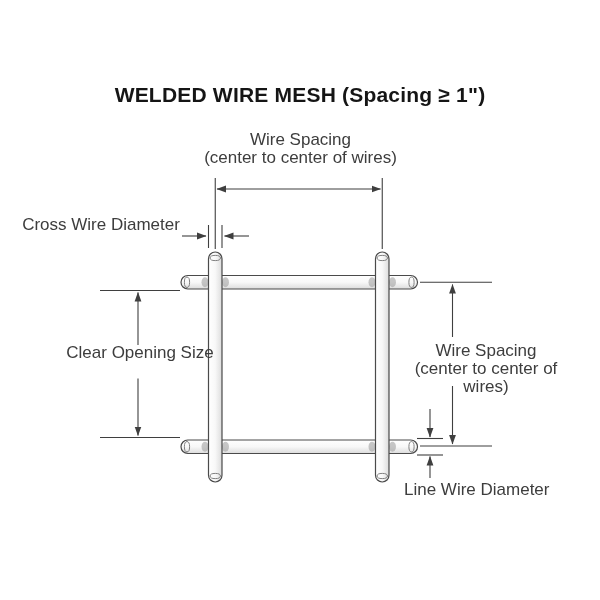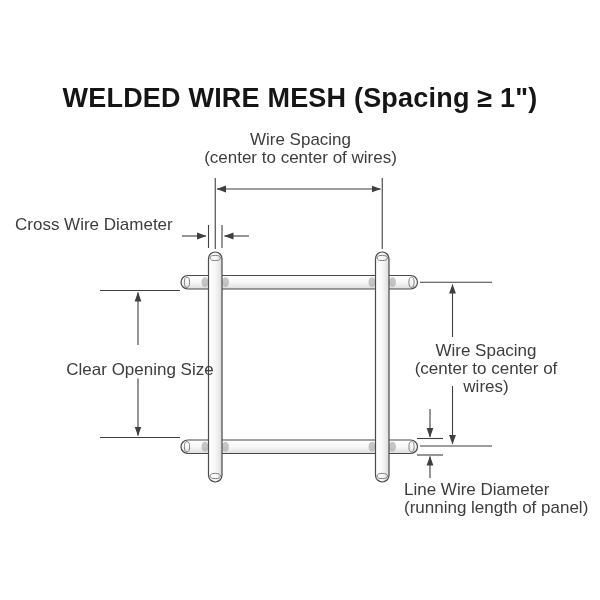--- a/index.html
+++ b/index.html
@@ -3,28 +3,28 @@
 <meta charset="utf-8">
 <style>
   html,body{margin:0;padding:0;background:#fff;}
   #canvas{
     position:relative;width:600px;height:600px;background:#ffffff;
     font-family:"Liberation Sans","DejaVu Sans",sans-serif;overflow:hidden;
   }
   #diagram-svg{position:absolute;left:0;top:0;z-index:1;}
   .title{
     position:absolute;top:83px;left:0;width:100%;text-align:center;
-    font-size:27px;font-weight:bold;color:#151515;letter-spacing:0.2px;z-index:2;
+    font-size:21px;font-weight:bold;color:#151515;letter-spacing:0.2px;z-index:2;
   }
   .lbl{
     position:absolute;z-index:2;font-size:17px;line-height:18px;color:#3d3d3d;
   }
   .lbl-top-spacing{top:131px;left:198px;width:205px;text-align:center;}
-  .lbl-cross-wire{top:216px;left:15px;width:172px;}
-  .lbl-clear-opening{top:361px;left:55px;width:170px;text-align:center;}
+  .lbl-cross-wire{top:216px;left:15px;width:172px;text-align:center;}
+  .lbl-clear-opening{top:344px;left:55px;width:170px;text-align:center;}
   .lbl-right-spacing{top:342px;left:394px;width:184px;text-align:center;}
   .lbl-line-wire{top:481px;left:404px;width:190px;text-align:left;}
 </style>
 </head>
 <body>
 
 <div id="canvas">
 
   <div class="title">WELDED WIRE MESH (Spacing ≥ 1")</div>
 
@@ -41,21 +41,20 @@
     <div>Clear Opening Size</div>
   </div>
 
   <div class="lbl lbl-right-spacing">
     <div>Wire Spacing</div>
     <div>(center to center of wires)</div>
   </div>
 
   <div class="lbl lbl-line-wire">
     <div>Line Wire Diameter</div>
-    <div>(running length of panel)</div>
   </div>
 
   <svg id="diagram-svg" width="600" height="600" viewBox="0 0 600 600">
     <defs>
       <marker id="arr" viewBox="0 0 10 8" refX="9" refY="4" markerWidth="10" markerHeight="8" orient="auto" markerUnits="userSpaceOnUse">
         <path d="M0,0.6 L9.5,4 L0,7.4 Z" fill="#3f3f3f"></path>
       </marker>
       <linearGradient id="gH" x1="0" y1="0" x2="0" y2="1">
         <stop offset="0" stop-color="#ffffff"></stop>
         <stop offset="0.5" stop-color="#f8f8f8"></stop>

